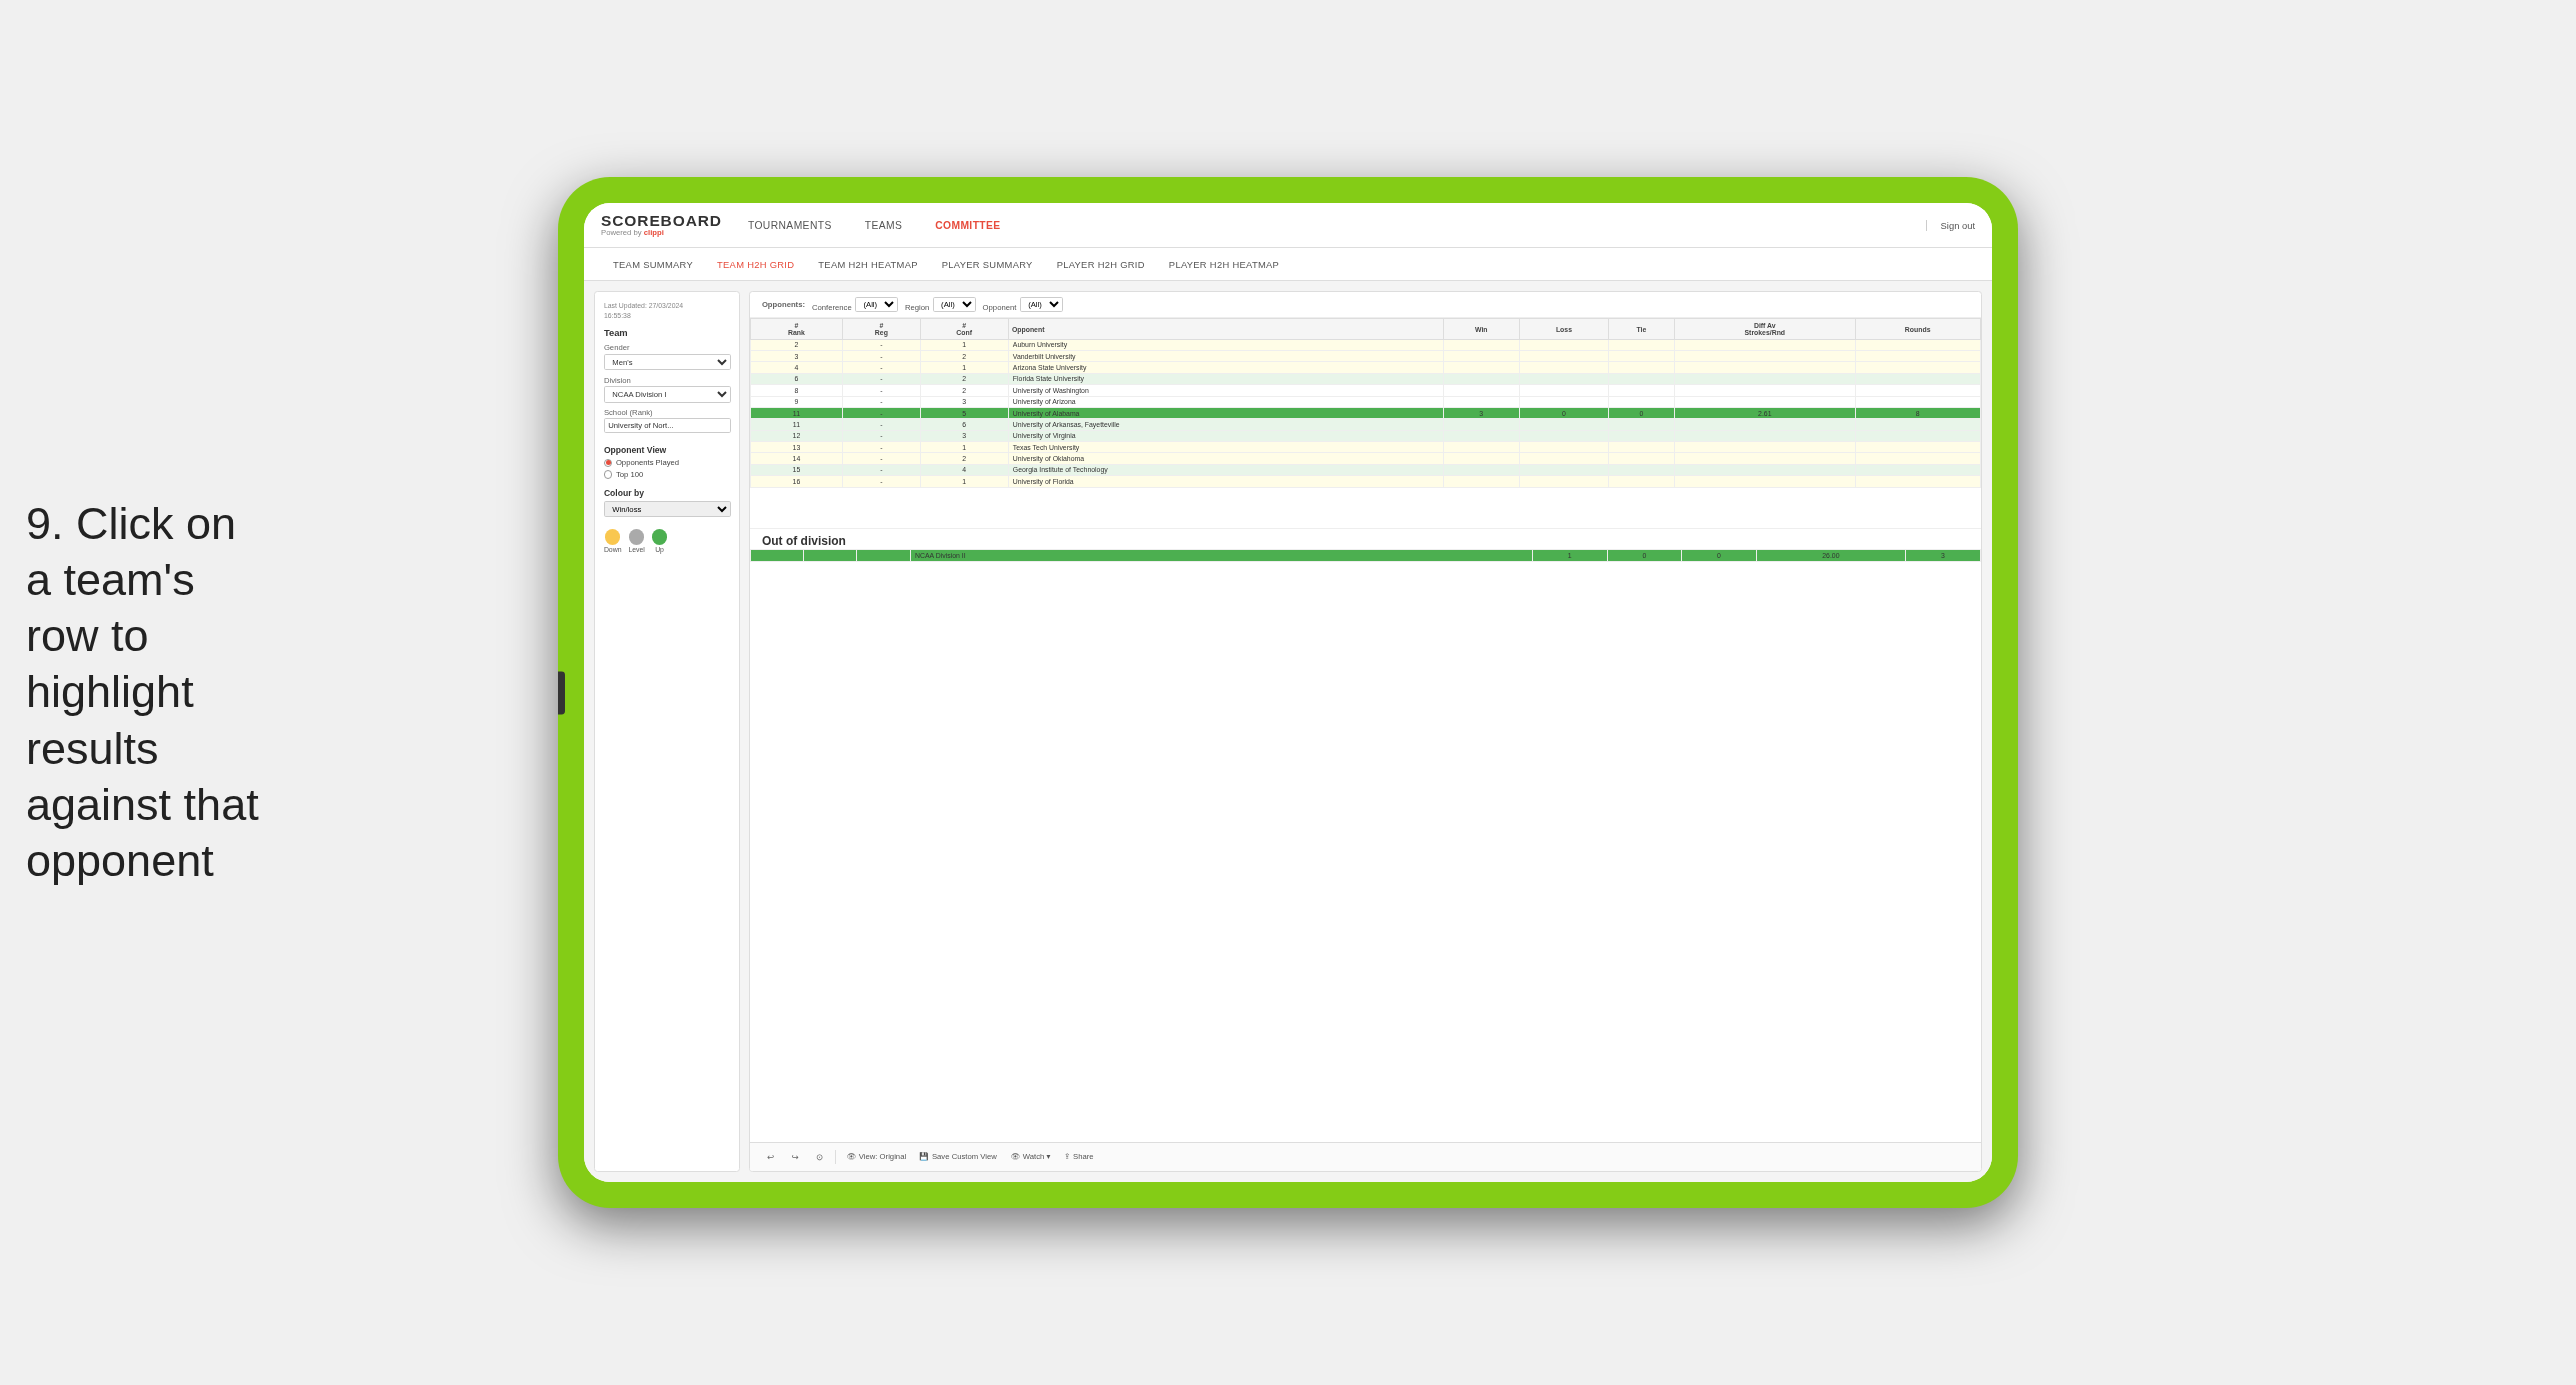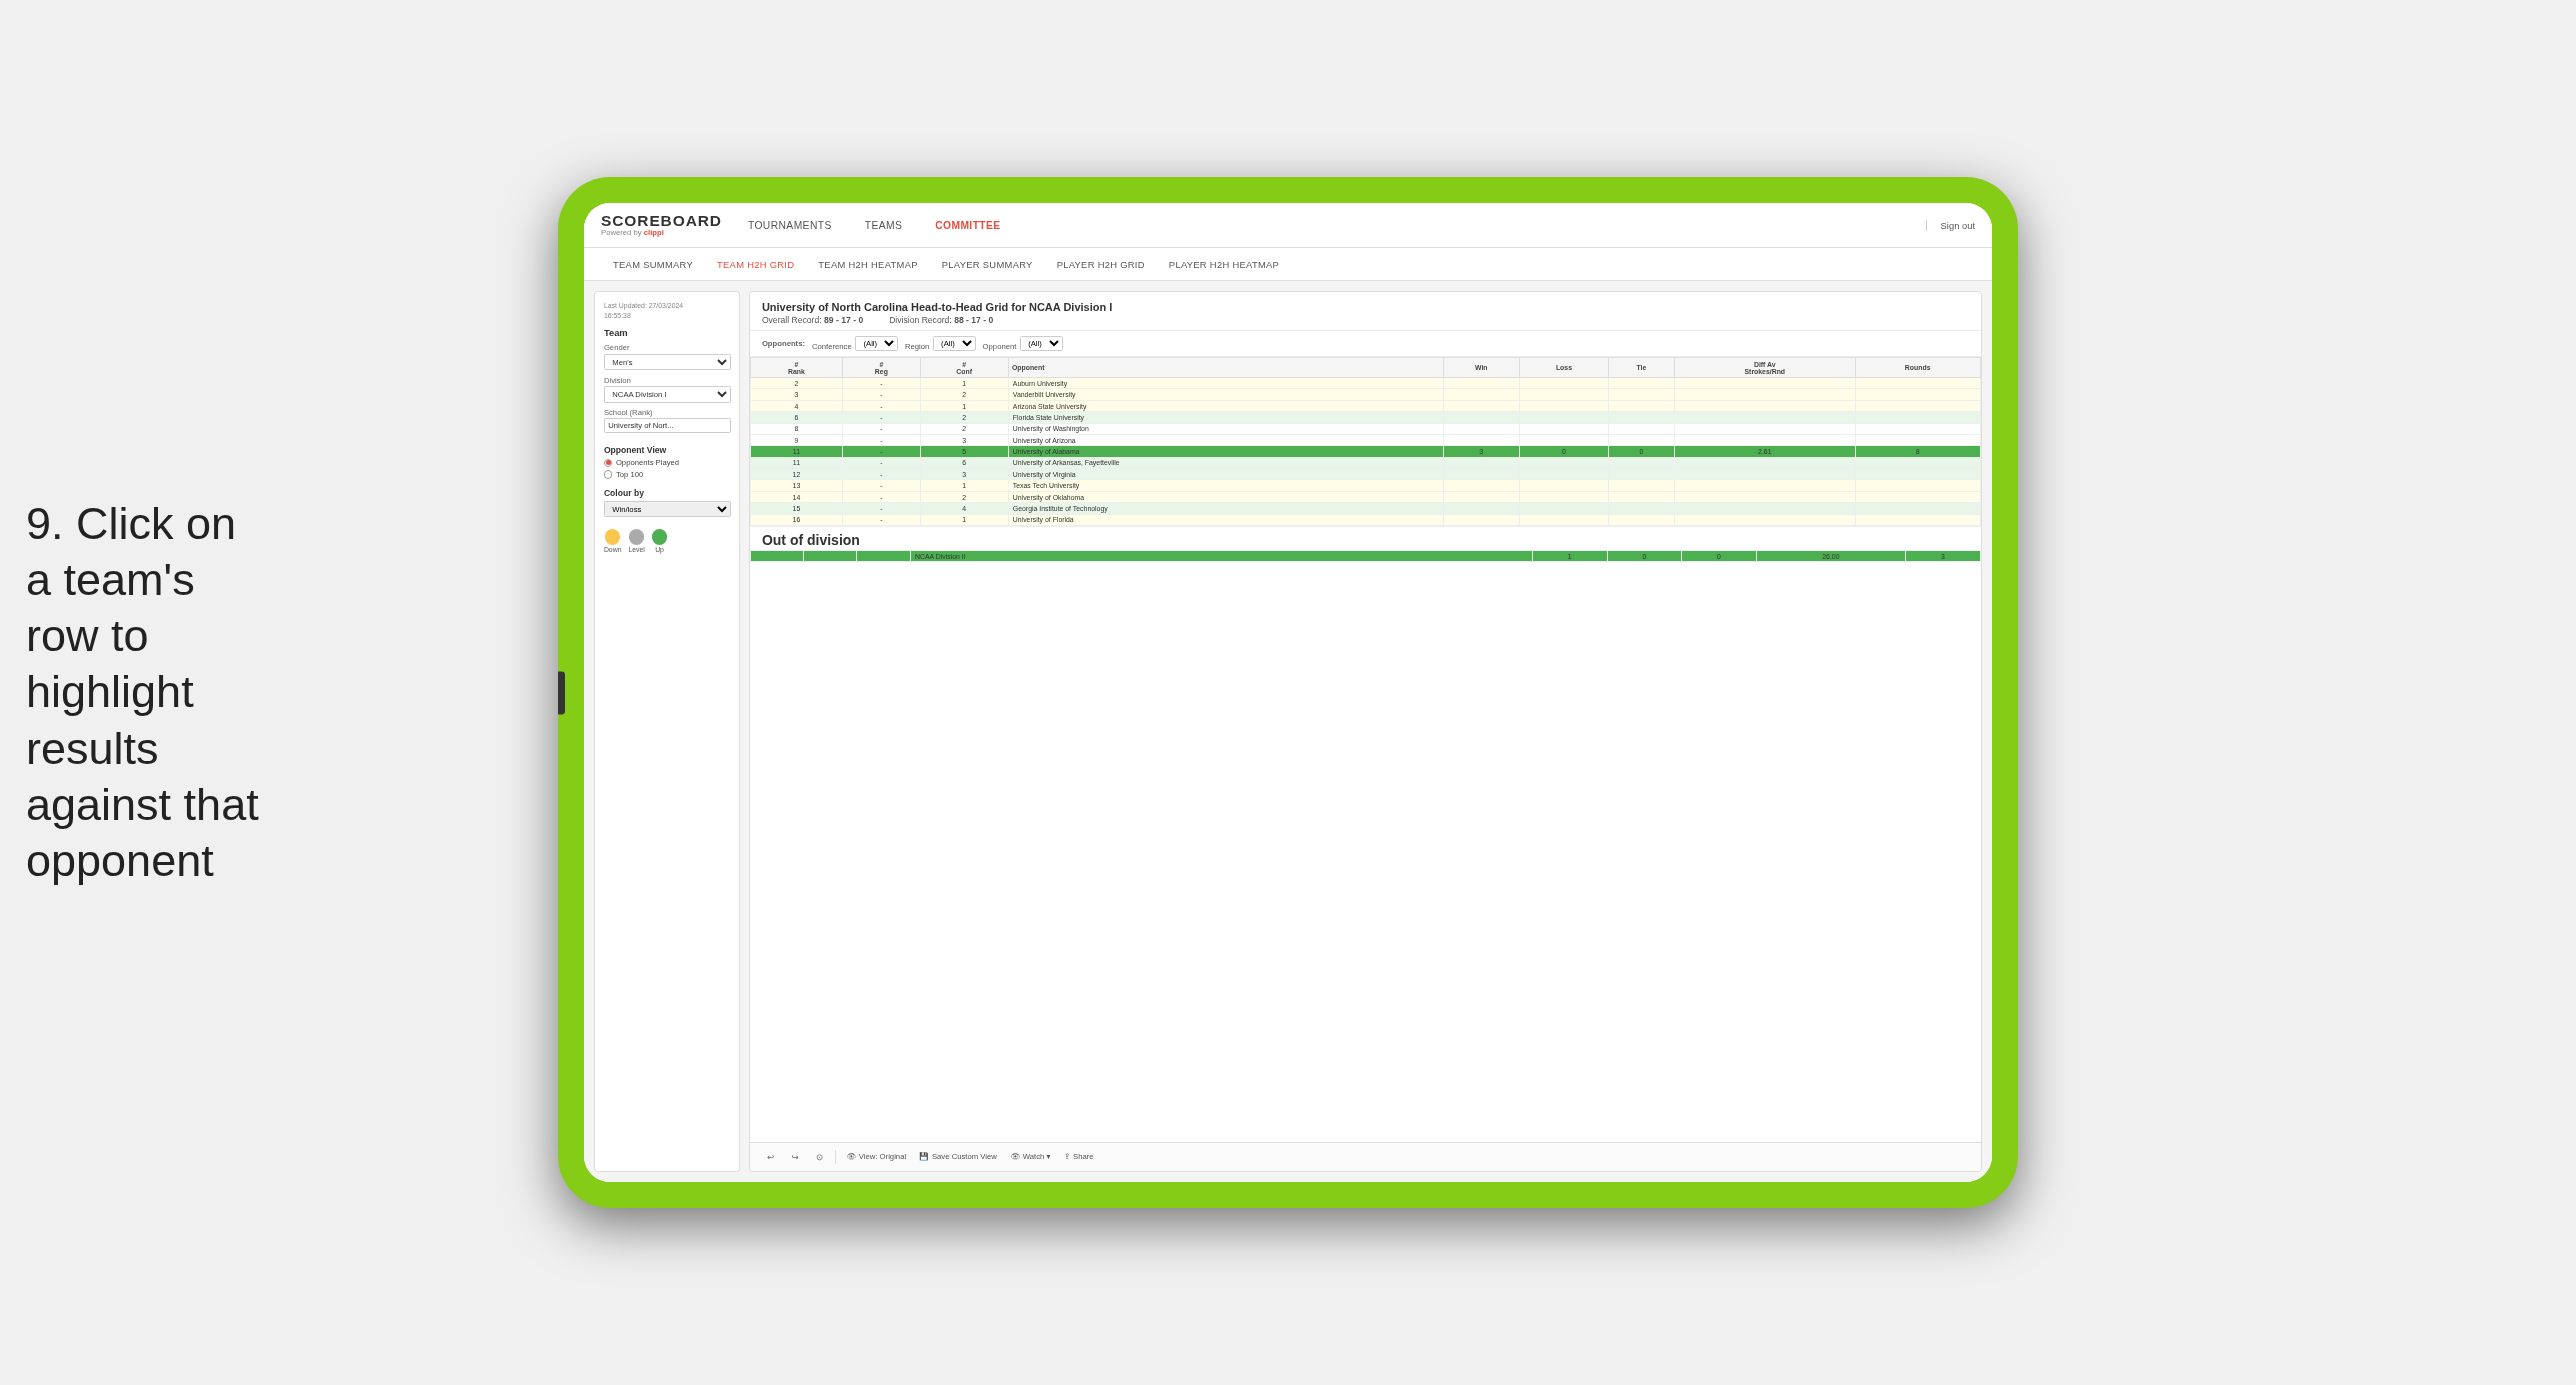--- a/index.html
+++ b/index.html
@@ -382,24 +382,25 @@
     }
 
     .row-normal { background: #fff; }
     .row-light-green { background: #e8f5e9; }
     .row-light-yellow { background: #fffde7; }
     .row-highlighted { background: #4caf50; color: #fff; }
     .row-out-division { background: #4caf50; color: #fff; }
 
     .out-division-header {
       padding: 5.2px 12px 1.7px;
-      font-size: 14px;
+      font-size: 12px;
       font-weight: 700;
       color: #333;
       border-top: 0.9px solid #eee;
+      margin-top: 40px;
     }
 
     
     .bottom-toolbar {
       border-top: 0.9px solid #ddd;
       padding: 4.3px 12px;
       display: flex;
       align-items: center;
       gap: 6.9px;
       background: #fafafa;
@@ -529,33 +530,20 @@
             <span>Level</span>
           </div>
           <div class="legend-item">
             <div class="legend-circle" style="background:#4caf50;"></div>
             <span>Up</span>
           </div>
         </div>
       </div>
 
       <div class="grid-panel">
-        <div class="grid-header">
-          <div class="grid-title">University of North Carolina Head-to-Head Grid for NCAA Division I</div>
-          <div class="grid-records">
-            <span>
-              <span>Overall Record:</span>
-              <strong>89 - 17 - 0</strong>
-            </span>
-            <span>
-              <span>Division Record:</span>
-              <strong>88 - 17 - 0</strong>
-            </span>
-          </div>
-        </div>
 
         <div class="filters-row">
           <span class="filter-label">Opponents:</span>
           <div class="filter-group">
             <span>Conference</span>
             <select class="filter-select">
               <option>(All)</option>
             </select>
           </div>
           <div class="filter-group">

